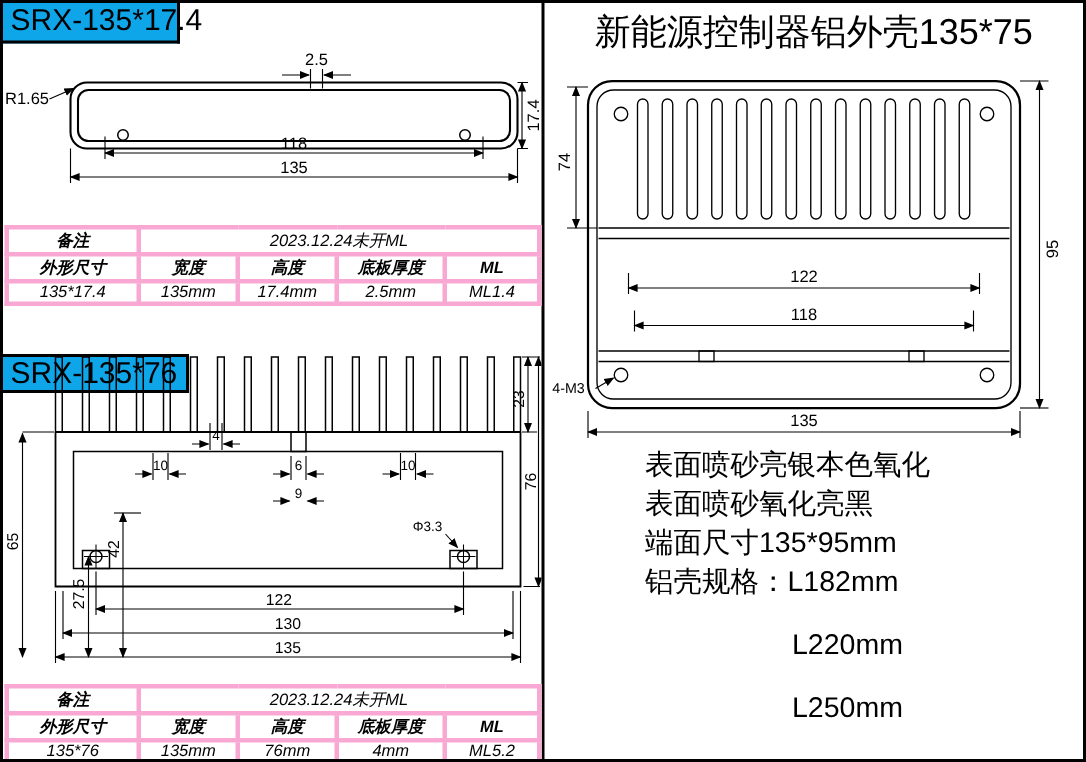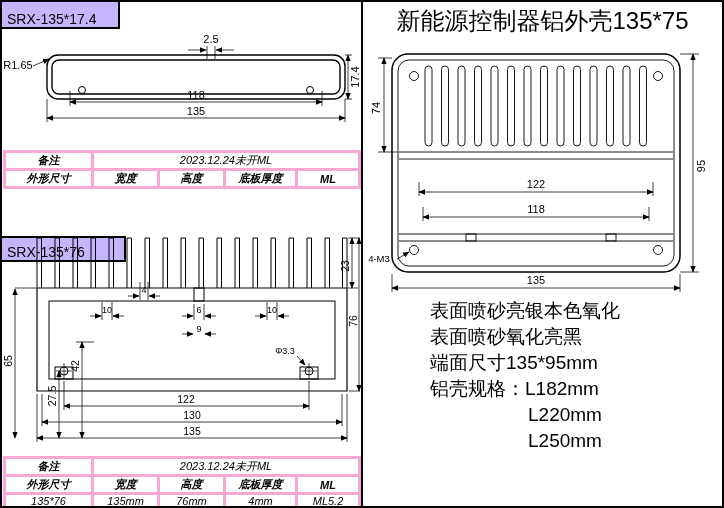--- a/index.html
+++ b/index.html
@@ -1,30 +1,30 @@
 <!DOCTYPE html>
 <html><head>
 <meta charset="utf-8">
 <style>
   * { margin:0; padding:0; box-sizing:border-box; }
   html,body { background:#ffffff; font-family:"Liberation Sans", sans-serif; }
   .stage { position:relative; width:724px; height:508px; background:#fff; border:2px solid #000; overflow:hidden; color:#000; }
   .vline { position:absolute; left:359px; top:0; width:2px; height:504px; background:#000; }
-  .titlebox { position:absolute; background:#c4b5fd; border:2px solid #000; display:flex; align-items:flex-end; padding:0 5px; font-size:14px; white-space:nowrap; }
+  .titlebox { position:absolute; background:#0ea5e9; border:2px solid #000; display:flex; align-items:center; padding:0 5px; font-size:20px; white-space:nowrap; }
   .t1 { left:0; top:0; width:118px; height:27px; border-left:none; border-top:none; }
   .t2 { left:0; top:198px; width:124px; height:26px; border-left:none;margin-top:36px; }
   svg.svgd { position:absolute; }
   svg text { font-family:"Liberation Sans", sans-serif; fill:#000; stroke:none; }
   .spec { position:absolute; border-collapse:collapse; table-layout:fixed; width:355px; font-size:11px; text-align:center; background:#fff; }
   .spec td { border:3px solid #f9a8d4; height:15px; padding:0 1px; overflow:hidden; white-space:nowrap;font-style:italic; }
   .spec tr.bold td, .spec td.bold { font-weight:bold; }
   .w0{width:88px}.w1{width:66px}.w2{width:66px}.w3{width:72px}.w4{width:63px}
   .rtitle { position:absolute; left:361px; top:3px; width:359px; text-align:center; font-size:24px; white-space:nowrap; }
   .notes { position:absolute; left:428px; top:296px; font-size:19px; line-height:26px; }
-  .notes .indent { padding-left:98px; }
+  .notes .indent { padding-left:98px;margin-top:16px; }
 </style>
 </head>
 <body>
 
 <div class="stage">
   <div class="vline"></div>
 
   <div class="titlebox t1">
     <span>SRX-135*17.4</span>
   </div>
@@ -78,20 +78,27 @@
       <tr>
         <td class="bold">备注</td>
         <td colspan="4">2023.12.24未开ML</td>
       </tr>
       <tr class="bold">
         <td>外形尺寸</td>
         <td>宽度</td>
         <td>高度</td>
         <td>底板厚度</td>
         <td>ML</td>
+      </tr>
+      <tr>
+        <td>135*17.4</td>
+        <td>135mm</td>
+        <td>17.4mm</td>
+        <td>2.5mm</td>
+        <td>ML1.4</td>
       </tr>
     </tbody>
   </table>
 
   <div class="titlebox t2">
     <span>SRX-135*76</span>
   </div>
 
   <svg class="svgd" style="left:0; top:224px;" width="359" height="230" viewBox="0 0 359 230">
     <g stroke="#000" fill="none" stroke-width="1.2">

